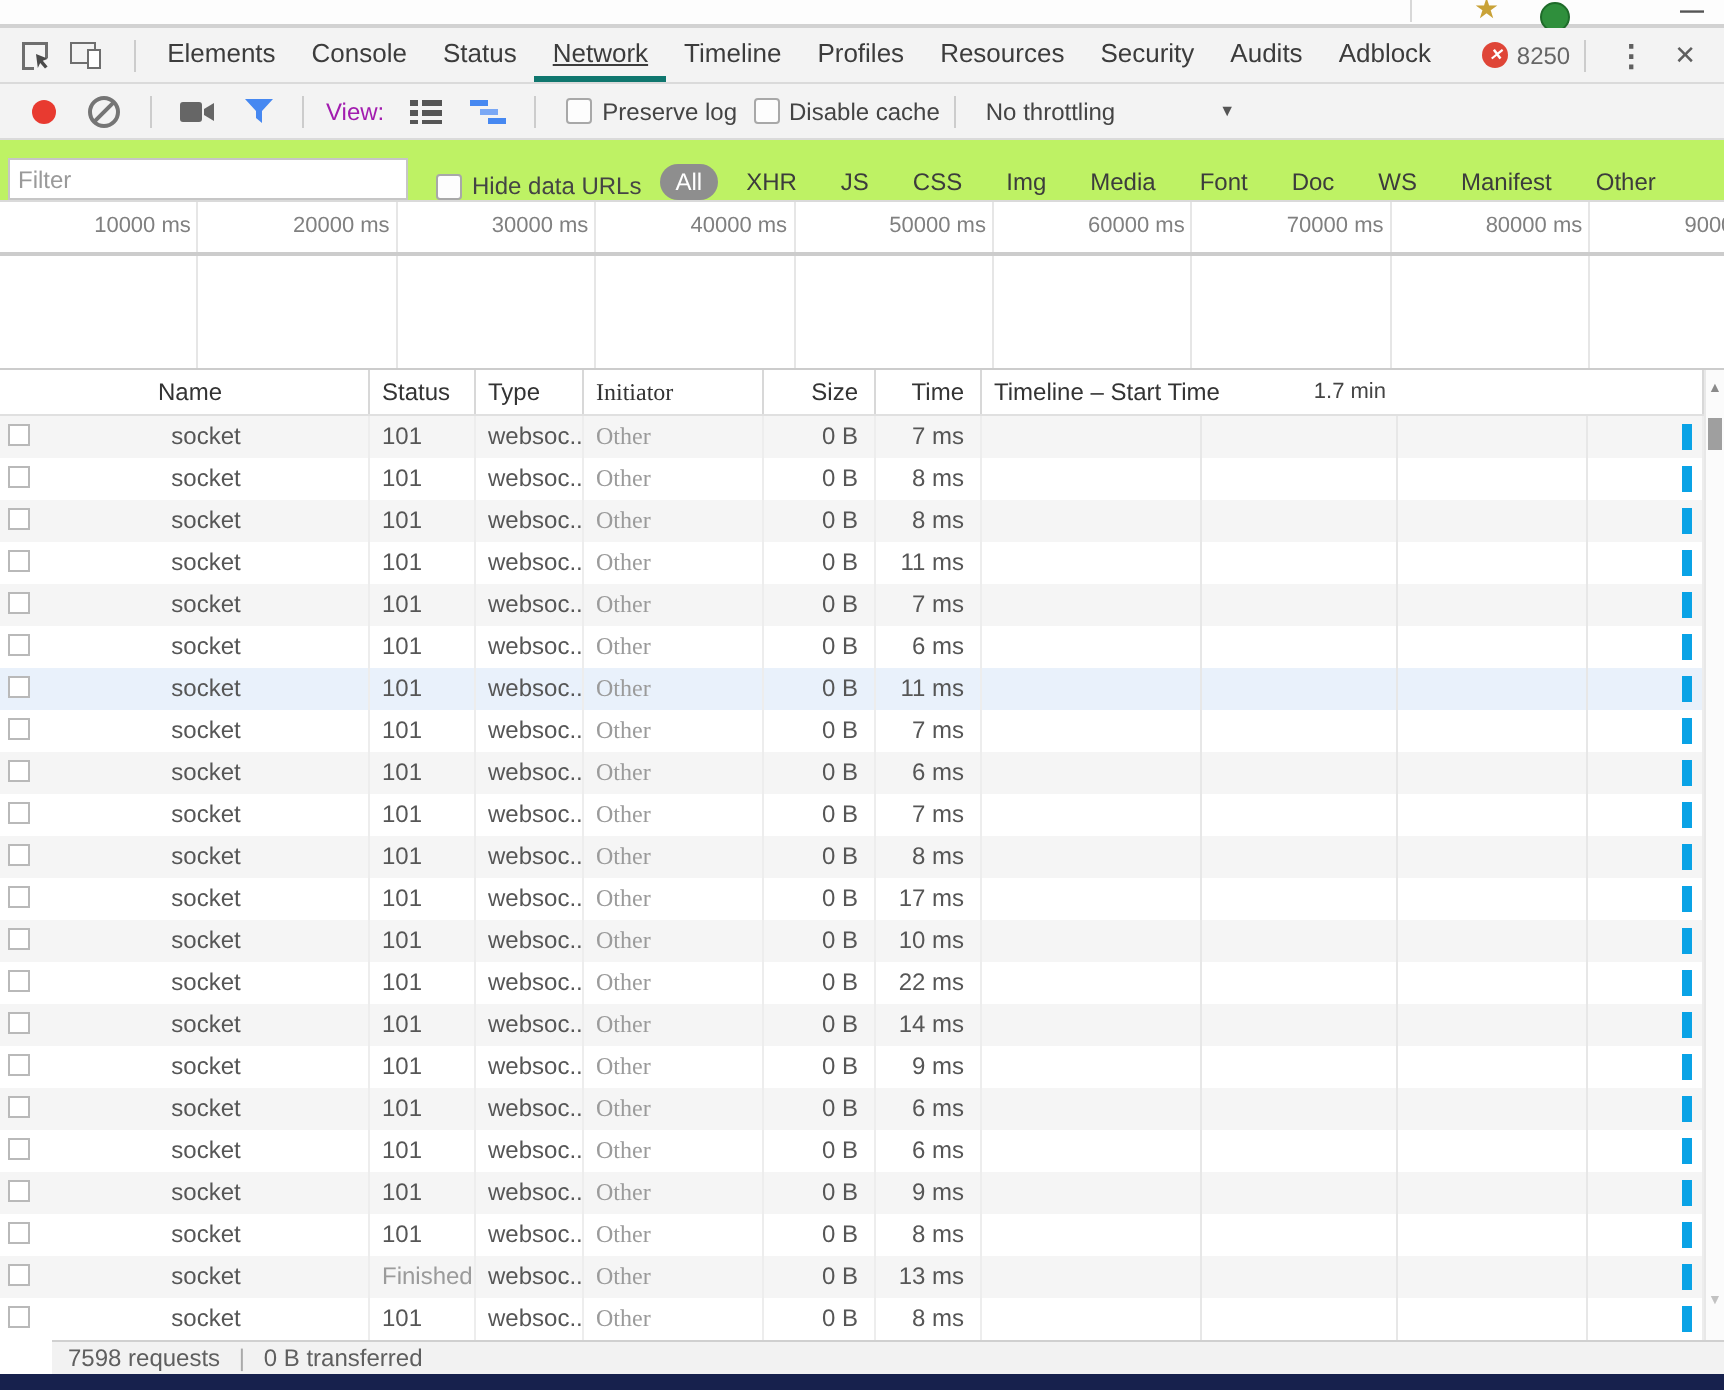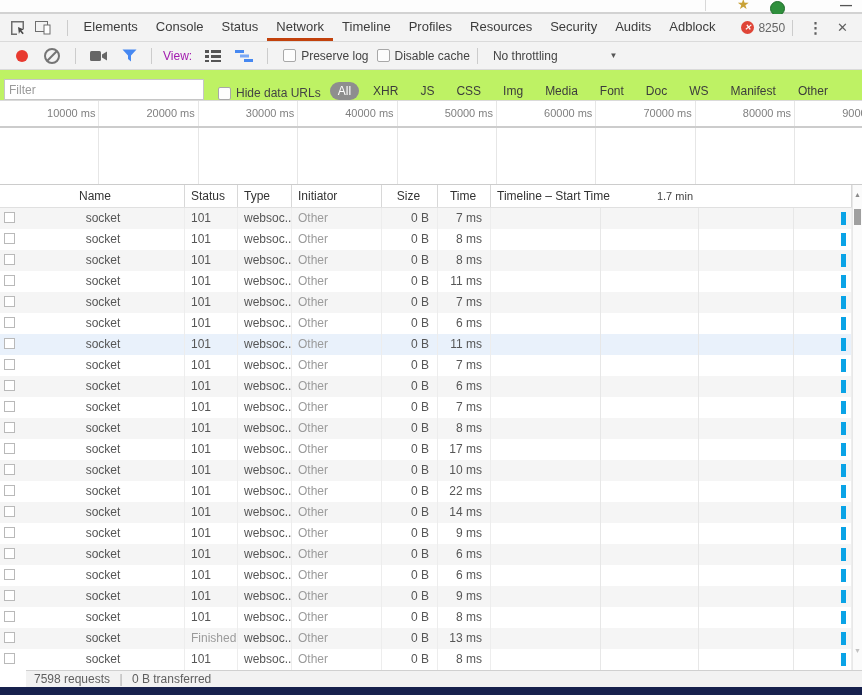--- a/index.html
+++ b/index.html
@@ -14,21 +14,21 @@
     background:#2f8f3c;border:1px solid #1f6b2a;}
   #strip .min{position:absolute;left:840px;top:-2px;font-size:12px;font-weight:bold;color:#555;}
   #strip .omni{position:absolute;left:705px;top:0;width:1px;height:11px;background:#d8d8d8;}
 
   
   #tabbar{top:14px;height:28px;background:#f3f3f3;border-bottom:1px solid #dadada;
     display:flex;align-items:center;padding-left:10px;}
   .ticon{width:20px;height:18px;display:flex;align-items:center;justify-content:center;margin-right:8px;}
   .vsep{width:1px;height:16px;background:#ccc;margin:0 7px;flex:0 0 1px;}
   .tab{font-size:13px;color:#3c3c3c;padding:0 9px;line-height:25px;height:27px;box-sizing:border-box;cursor:default;}
-  .tab.active{border-bottom:3px solid #c2410c;}
+  .tab.active{border-bottom:3px solid #0f766e;text-decoration:underline;}
   .right-cluster{margin-left:auto;display:flex;align-items:center;padding-right:8px;}
   .badge{display:flex;align-items:center;}
   .badge .dot{width:13px;height:13px;border-radius:50%;background:#df4537;color:#fff;font-size:8px;
     line-height:13px;text-align:center;font-weight:bold;}
   .badge em{font-style:normal;font-size:12px;color:#666;margin-left:4px;}
   .mdots{font-size:15px;color:#5f5f5f;padding:0 8px;font-weight:bold;}
   .closex{font-size:13px;color:#5f5f5f;padding:0 6px;}
 
   
   #nettoolbar{top:42px;height:28px;background:#f3f3f3;border-bottom:1px solid #dadada;
@@ -58,28 +58,28 @@
   #ruler{top:101px;height:27px;background:#fff;border-bottom:2px solid #ccc;overflow:hidden;}
   .ruler-inner{display:flex;width:895px;height:25px;}
   .rtick{flex:0 0 99.4px;box-sizing:border-box;border-right:1px solid #e6e6e6;
     font-size:11px;color:#808080;text-align:right;padding:6px 3px 0 0;white-space:nowrap;overflow:visible;}
   #overview{top:128px;height:57px;background:#fff;border-bottom:1px solid #ccc;overflow:hidden;}
   .ocell{flex:0 0 99.4px;box-sizing:border-box;border-right:1px solid #e6e6e6;height:56px;}
 
   
   .cols{display:flex;}
   .cell{box-sizing:border-box;flex:0 0 auto;overflow:hidden;white-space:nowrap;}
-  .c-name{width:185px;text-align:center;}.c-status{width:53px;}.c-type{width:54px;}.c-initiator{width:90px;}
+  .c-name{width:185px;text-align:center;}.c-status{width:53px;}.c-type{width:54px;}.c-initiator{width:90px;font-family:Liberation Serif, serif;}
   .c-size{width:56px;text-align:right;padding-right:8px;}
   .c-time{width:53px;text-align:right;padding-right:8px;}
   .c-timeline{width:361px;position:relative;}
 
   #grid-header{top:185px;height:23px;background:#fff;border-bottom:1px solid #e0e0e0;font-size:12px;color:#333;}
   #grid-header .cell{line-height:22px;border-right:1px solid #d8d8d8;padding-left:6px;}
-  #grid-header .c-size,#grid-header .c-time{text-align:center;}
+  #grid-header .c-size,#grid-header .c-time{text-align:right;}
   #grid-header .c-timeline{padding-left:6px;}
   .tl-lab{position:absolute;top:0;font-size:11px;color:#444;text-align:right;width:82px;line-height:22px;}
   .tl1{left:120px;} .tl2{left:218px;margin-top:44px;}
 
   #rows{top:208px;height:462px;background:#fff;overflow:hidden;}
   .row{display:flex;height:21px;font-size:12px;color:#565656;position:relative;cursor:default;}
   .row:nth-child(odd){background:#f5f5f5;}
   .row.sel{background:#e9f1fb;}
   .row .cell{line-height:21px;border-right:1px solid #ededed;padding-left:6px;}
   .row .c-name{padding-left:22px;position:relative;}

